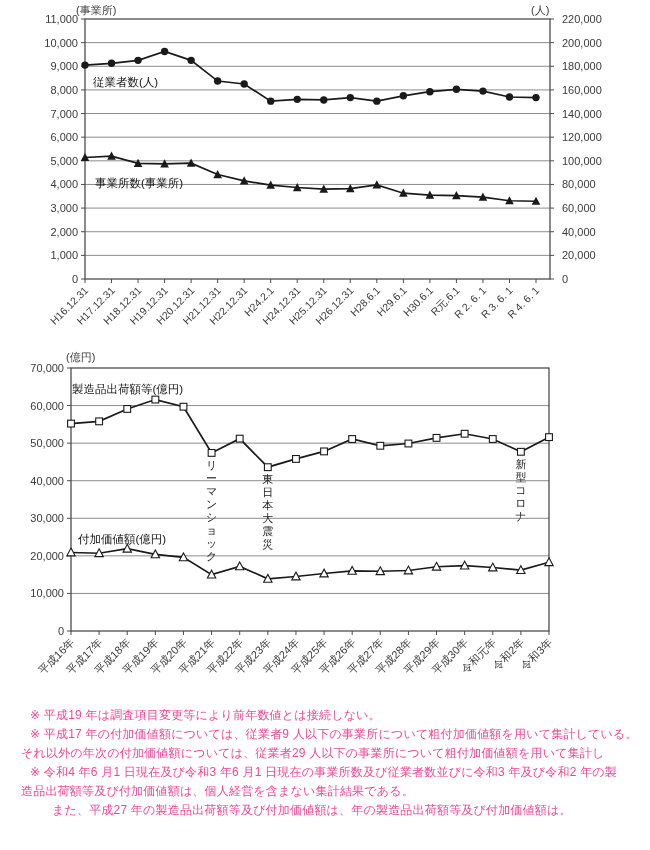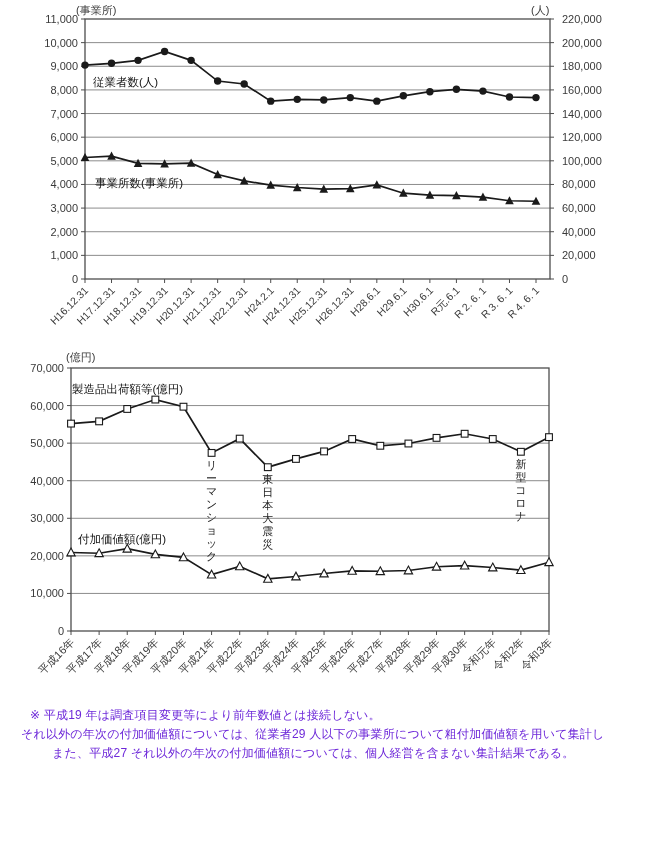--- a/index.html
+++ b/index.html
@@ -1,20 +1,20 @@
 <!DOCTYPE html>
 <html><head>
 <meta charset="utf-8">
 <style>
   html,body{margin:0;padding:0;background:#ffffff;}
   body{width:650px;height:850px;overflow:hidden;
        font-family:"Liberation Sans","DejaVu Sans",sans-serif;color:#1a1a1a;}
   .page{position:relative;width:650px;height:850px;background:#fff;}
   #charts-svg{display:block;}
-  .footnotes{padding-top:3px;font-size:12px;line-height:19px;color:#6d28d9;letter-spacing:0.2px;}
+  .footnotes{padding-top:3px;font-size:12px;line-height:19px;color:#ec4899;letter-spacing:0.2px;}
   .fn-line{white-space:nowrap;}
   .ind0{padding-left:30px;}
   .ind1{padding-left:21px;}
   .ind2{padding-left:52px;}
 </style>
 </head>
 <body>
 
 <div class="page">
   <svg id="charts-svg" width="650" height="703" viewBox="0 0 650 703">
@@ -280,16 +280,19 @@
           <text x="78" y="543" font-size="11.5" fill="#111">付加価値額(億円)</text>
         </g>
         <text x="211.58823529411765" y="468.9114285714286" text-anchor="middle" font-size="11" fill="#222"><tspan x="211.58823529411765" dy="0">リ</tspan><tspan x="211.58823529411765" dy="13">ー</tspan><tspan x="211.58823529411765" dy="13">マ</tspan><tspan x="211.58823529411765" dy="13">ン</tspan><tspan x="211.58823529411765" dy="13">シ</tspan><tspan x="211.58823529411765" dy="13">ョ</tspan><tspan x="211.58823529411765" dy="13">ッ</tspan><tspan x="211.58823529411765" dy="13">ク</tspan></text>
         <text x="267.8235294117647" y="483.18857142857144" text-anchor="middle" font-size="11" fill="#222"><tspan x="267.8235294117647" dy="0">東</tspan><tspan x="267.8235294117647" dy="13">日</tspan><tspan x="267.8235294117647" dy="13">本</tspan><tspan x="267.8235294117647" dy="13">大</tspan><tspan x="267.8235294117647" dy="13">震</tspan><tspan x="267.8235294117647" dy="13">災</tspan></text>
         <text x="520.8823529411765" y="467.7842857142857" text-anchor="middle" font-size="11" fill="#222"><tspan x="520.8823529411765" dy="0">新</tspan><tspan x="520.8823529411765" dy="13">型</tspan><tspan x="520.8823529411765" dy="13">コ</tspan><tspan x="520.8823529411765" dy="13">ロ</tspan><tspan x="520.8823529411765" dy="13">ナ</tspan></text>
         <text x="66" y="361" font-size="11" fill="#3a3a3a">(億円)</text>
       </g>
     </svg>
   <div class="footnotes" id="footnotes">
       <div class="fn-line ind0">※ 平成19 年は調査項目変更等により前年数値とは接続しない。</div>
+      <div class="fn-line ind0">※ 平成17 年の付加価値額については、従業者9 人以下の事業所について粗付加価値額を用いて集計している。</div>
       <div class="fn-line ind1">それ以外の年次の付加価値額については、従業者29 人以下の事業所について粗付加価値額を用いて集計し</div>
-      <div class="fn-line ind2">また、平成27 それ以外の年次の付加価値額については、個人経営を含まない集計結果である。</div>
+      <div class="fn-line ind0">※ 令和4 年6 月1 日現在及び令和3 年6 月1 日現在の事業所数及び従業者数並びに令和3 年及び令和2 年の製</div>
+      <div class="fn-line ind1">造品出荷額等及び付加価値額は、個人経営を含まない集計結果である。</div>
+      <div class="fn-line ind2">また、平成27 年の製造品出荷額等及び付加価値額は、年の製造品出荷額等及び付加価値額は。</div>
     </div>
 </div>
 
 </body></html>

